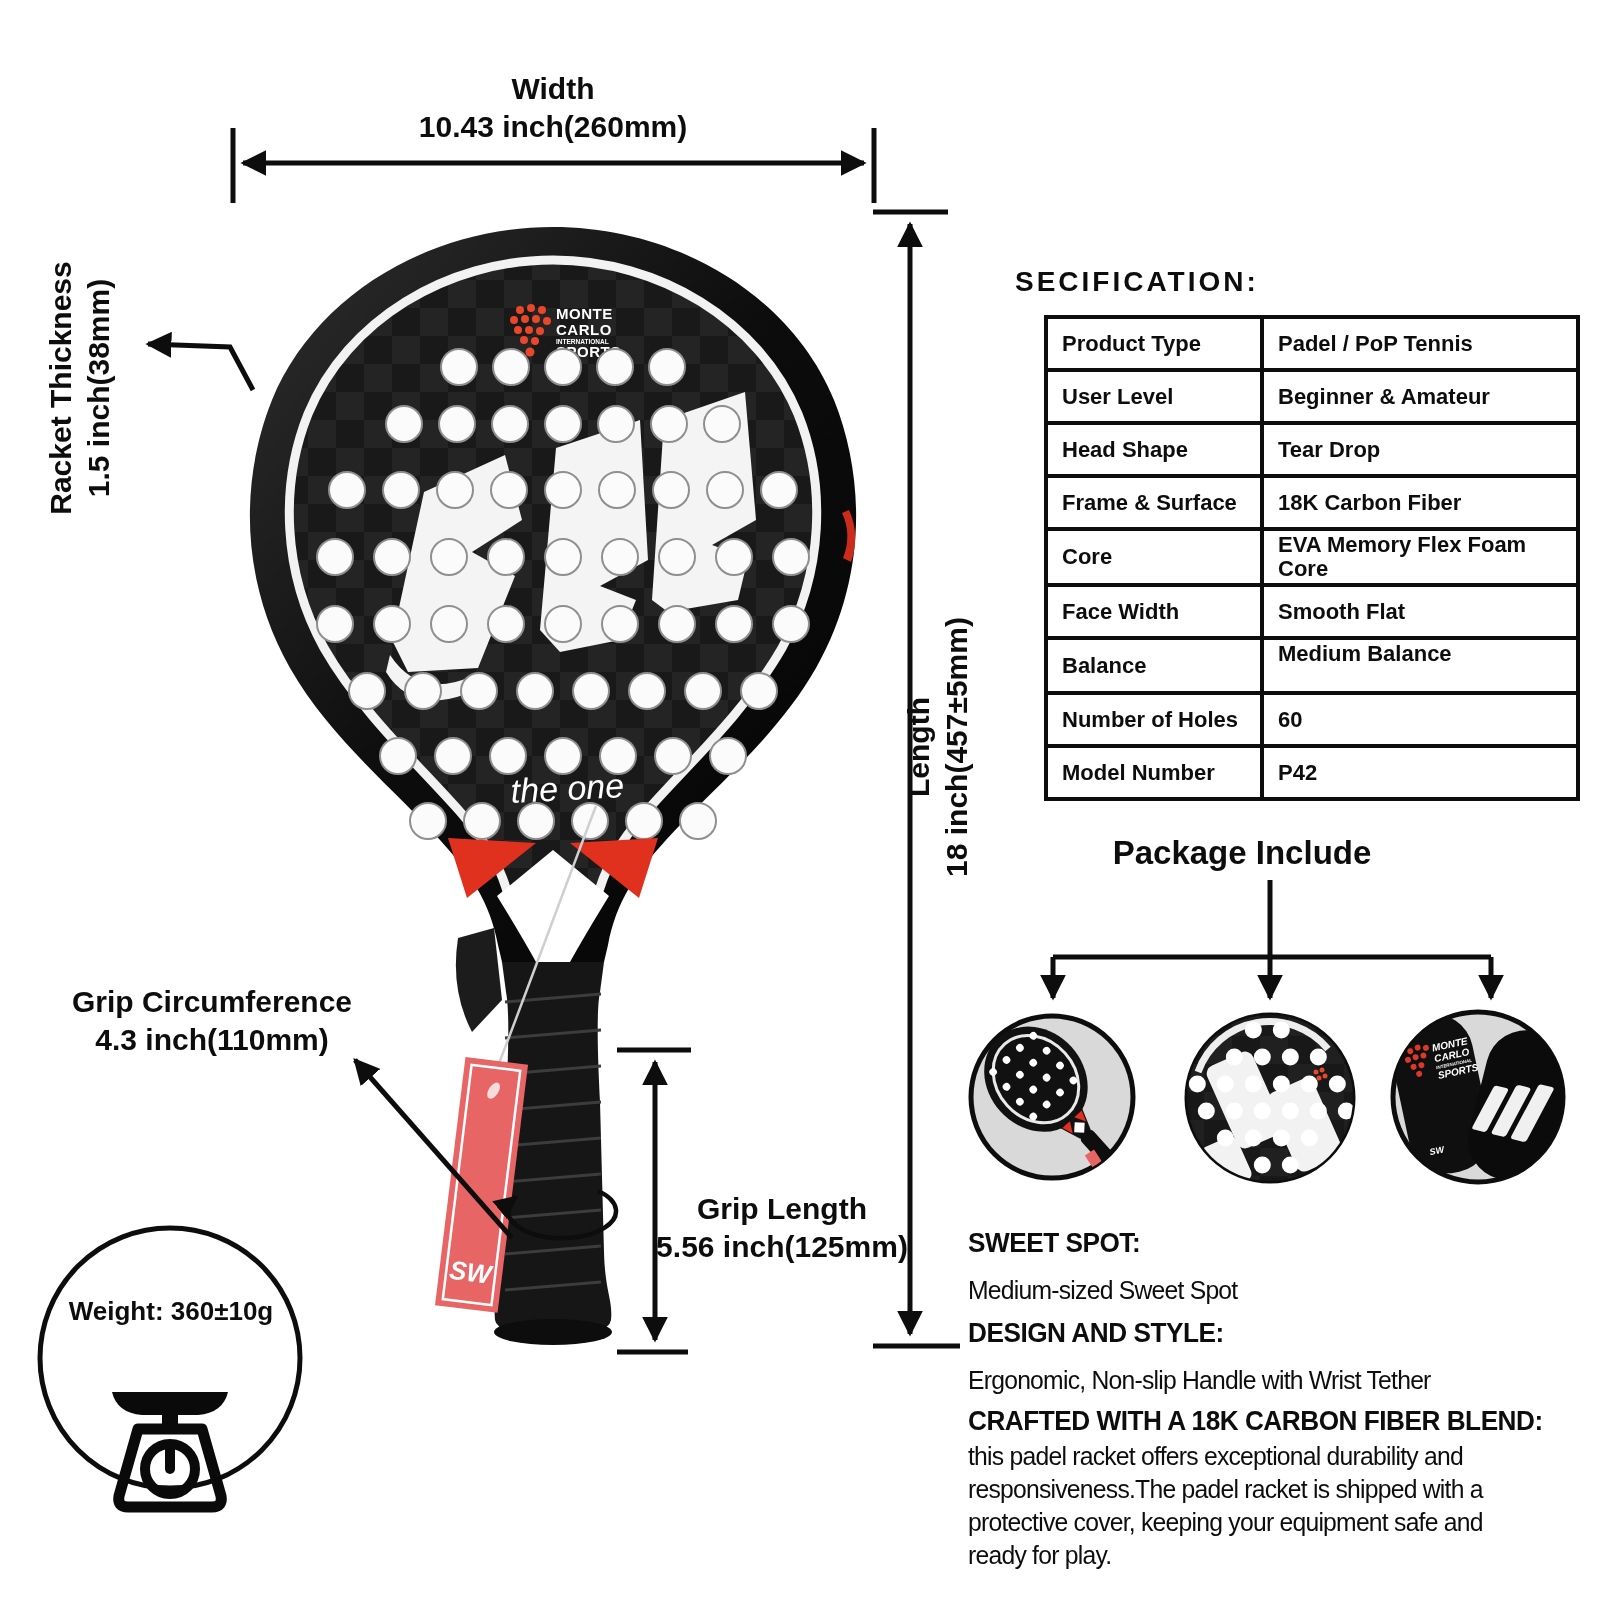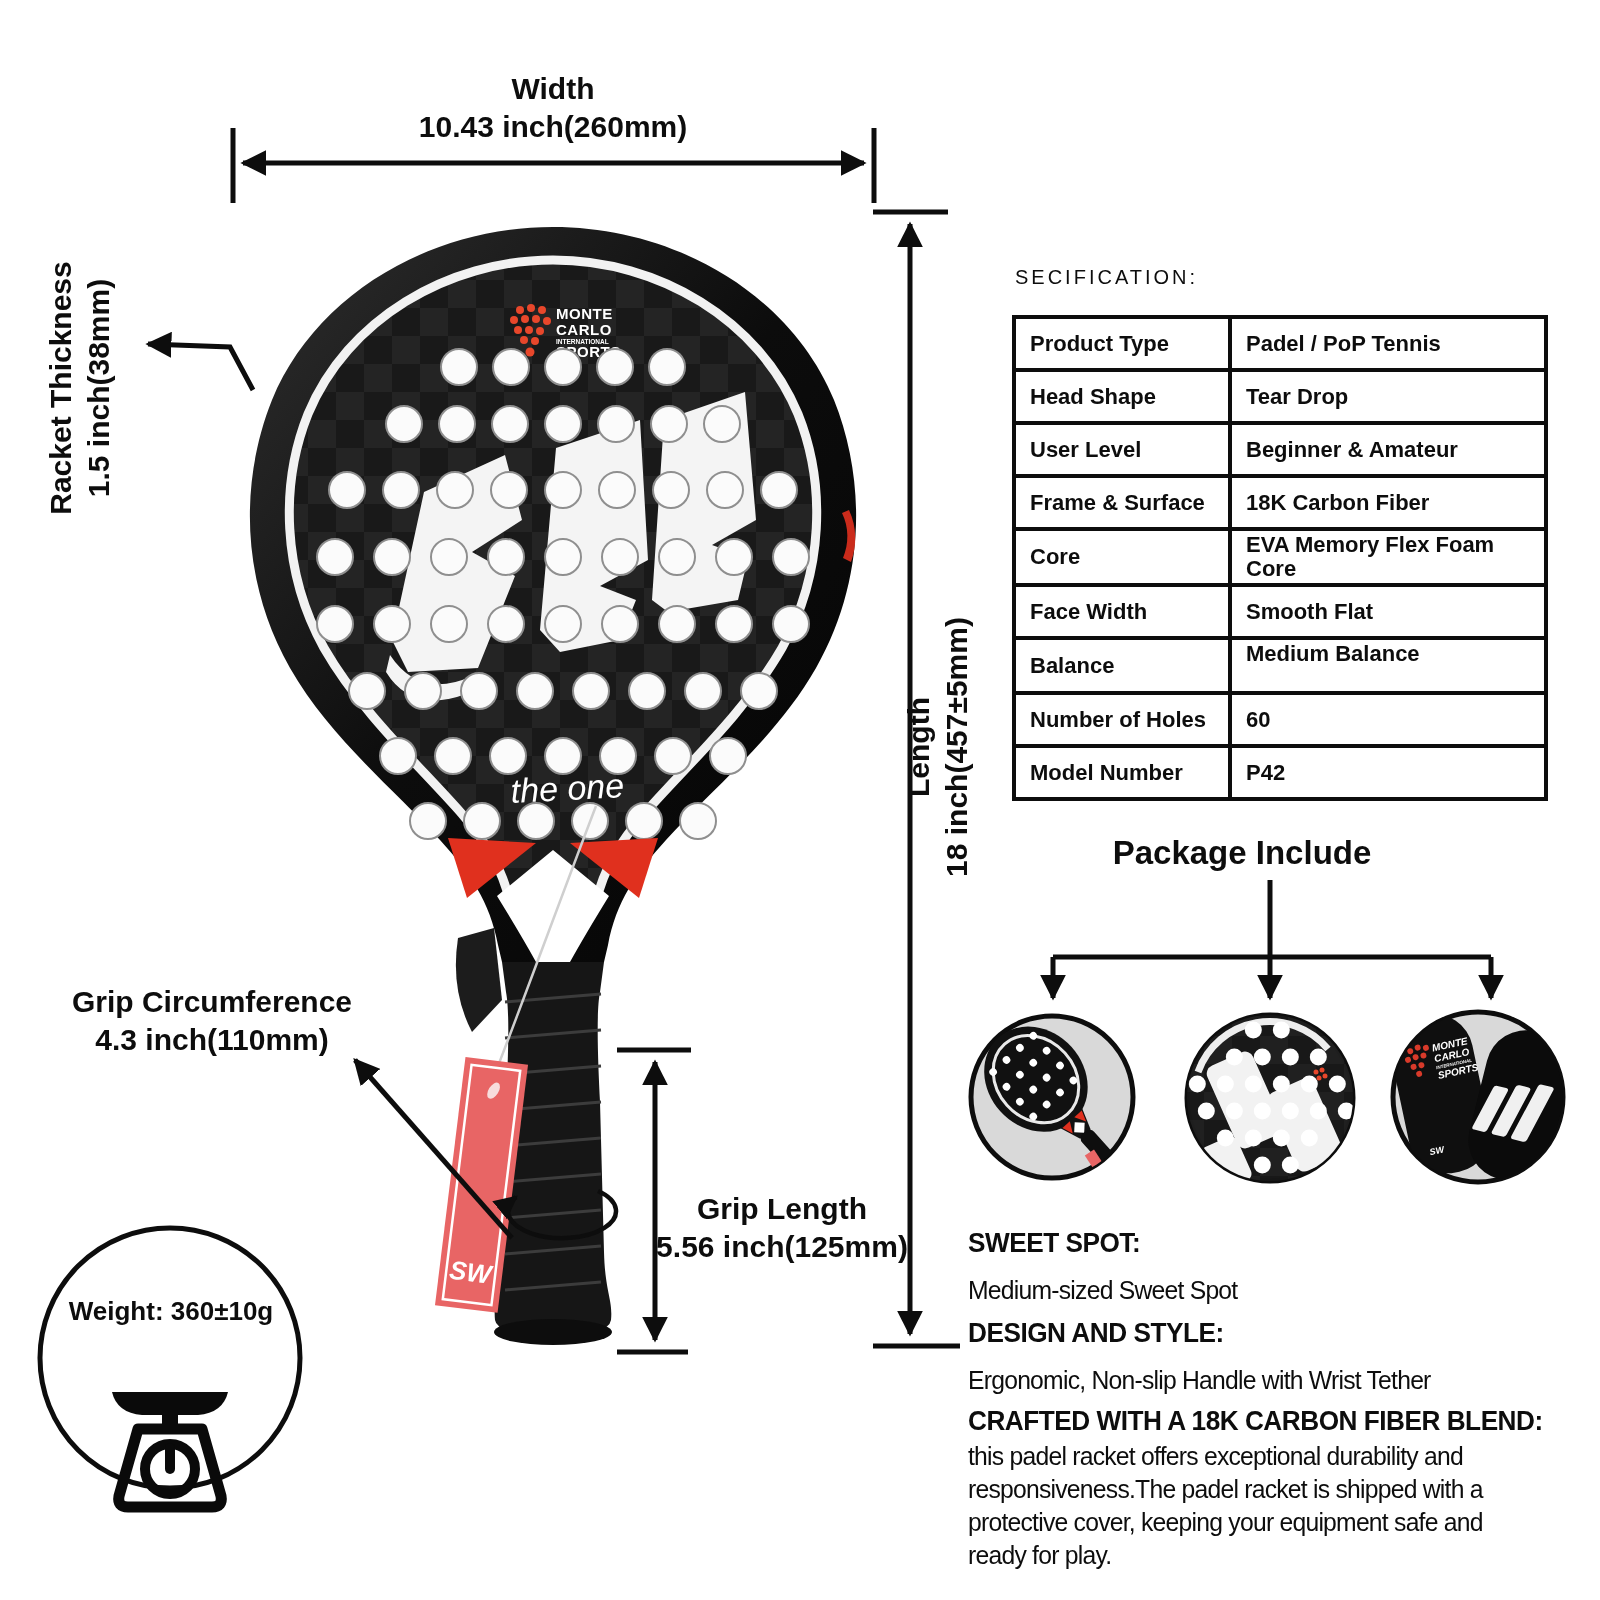--- a/index.html
+++ b/index.html
@@ -5,22 +5,22 @@
   html,body{margin:0;padding:0;}
   body{
     width:1600px;height:1600px;position:relative;overflow:hidden;
     background:#ffffff;color:#0d0d0d;
     font-family:"Liberation Sans", sans-serif;
   }
   .abs{position:absolute;}
   .ctr{text-align:center;}
   .dim-label{font-size:30px;font-weight:bold;line-height:38px;color:#0d0d0d;}
   .vrot{transform:rotate(-90deg);transform-origin:center center;}
-  .spec-title{font-size:20px;font-weight:normal;letter-spacing:3px;}
-  table.spec{border-collapse:collapse;table-layout:fixed;width:536px;}
+  .spec-title{font-size:28px;font-weight:bold;letter-spacing:3px;}
+  table.spec{border-collapse:collapse;table-layout:fixed;width:536px;margin-left:32px;}
   table.spec td{
     border:4px solid #0d0d0d;font-size:22px;font-weight:bold;
     padding:0 0 0 14px;height:49px;vertical-align:middle;line-height:1.08;
   }
   table.spec td.lab{width:198px;}
   table.spec td.vtop{vertical-align:top;padding-top:2px;}
   .pkg-title{font-size:33px;font-weight:bold;}
   .feat-h{font-size:27px;font-weight:bold;letter-spacing:-0.5px;transform:scaleX(.97);transform-origin:0 50%;white-space:nowrap;}
   .feat-b{font-size:26px;letter-spacing:-0.8px;line-height:33px;white-space:pre-line;transform:scaleX(.95);transform-origin:0 50%;}
   .weight-txt{font-size:26px;font-weight:bold;text-align:center;}
@@ -408,26 +408,26 @@
 
 <div class="abs spec-title" style="left:1015px;top:266px;">SECIFICATION:</div>
 
 <table class="spec abs" style="left:1012px;top:315px;">
   <tbody>
     <tr>
       <td class="lab">Product Type</td>
       <td>Padel / PoP Tennis</td>
     </tr>
     <tr>
+      <td class="lab">User Level</td>
+      <td>Beginner &amp; Amateur</td>
+    </tr>
+    <tr>
       <td class="lab">Head Shape</td>
       <td>Tear Drop</td>
-    </tr>
-    <tr>
-      <td class="lab">User Level</td>
-      <td>Beginner &amp; Amateur</td>
     </tr>
     <tr>
       <td class="lab">Frame &amp; Surface</td>
       <td>18K Carbon Fiber</td>
     </tr>
     <tr style="height:56px;">
       <td class="lab">Core</td>
       <td>EVA Memory Flex Foam Core</td>
     </tr>
     <tr>

